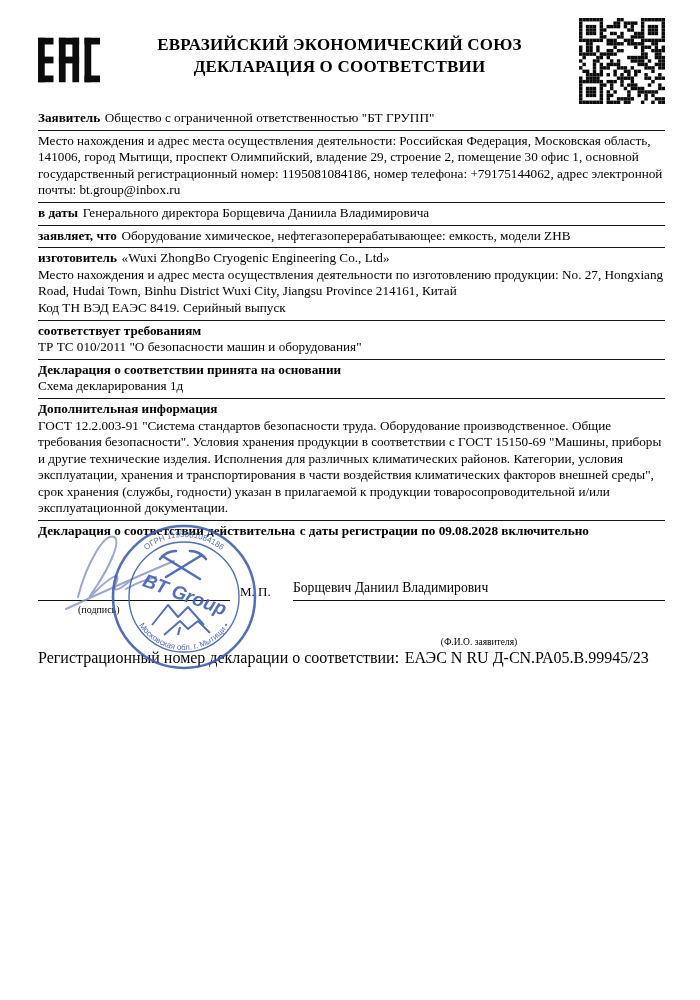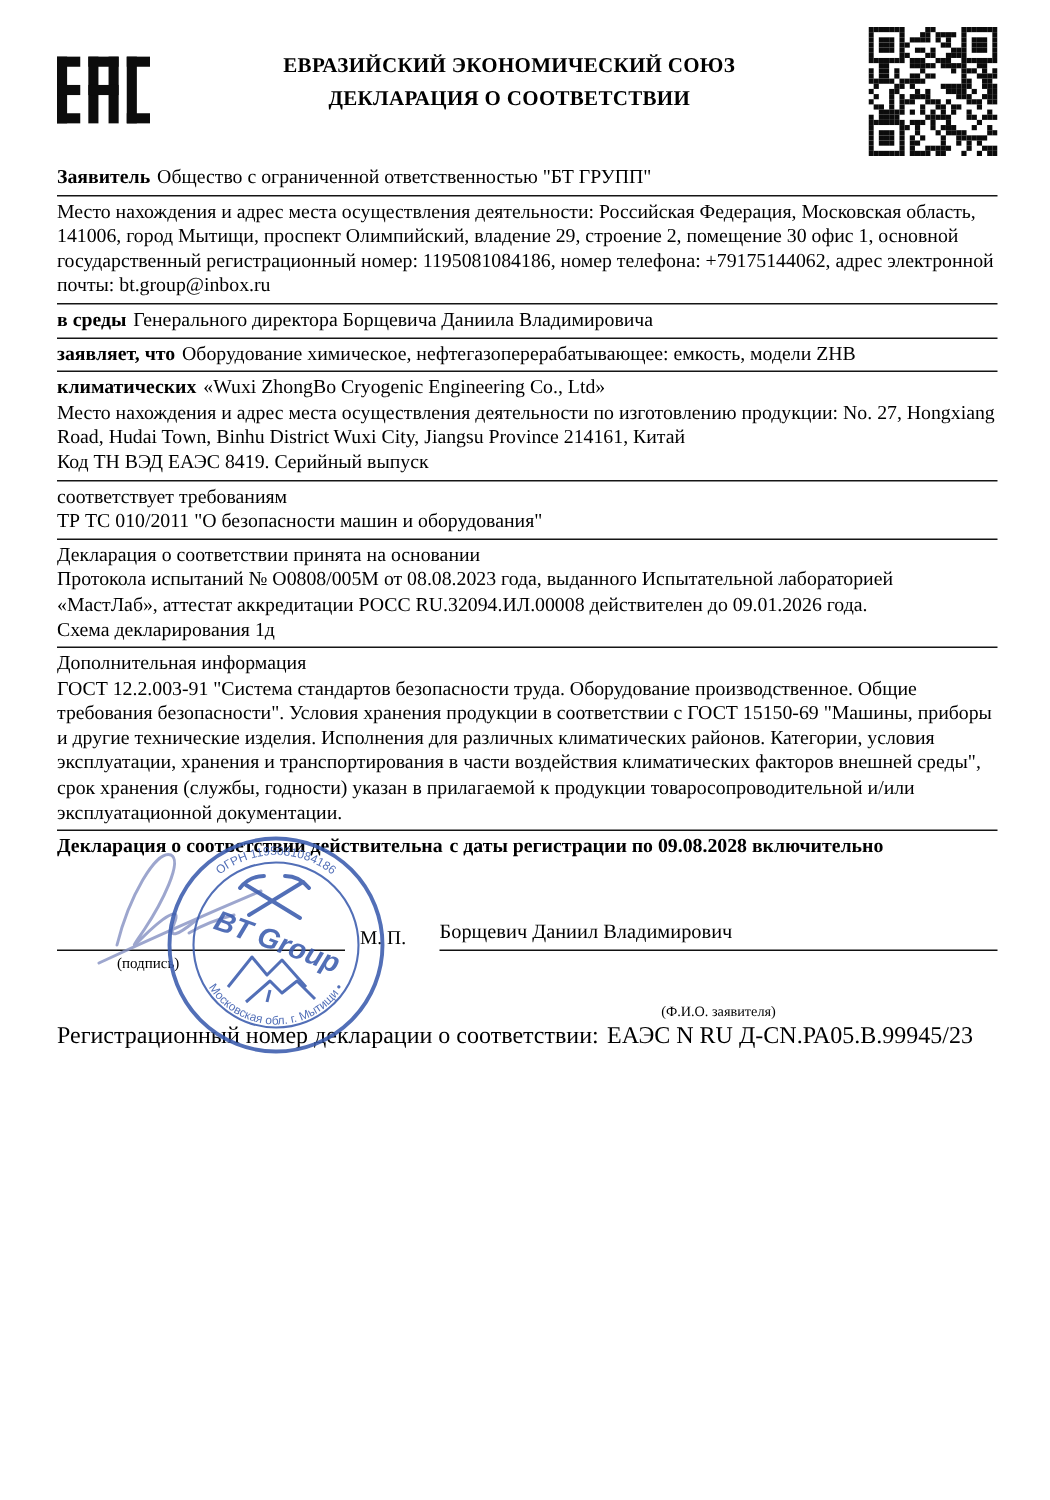--- a/index.html
+++ b/index.html
@@ -9,27 +9,27 @@
     background:#fff;
     box-sizing:border-box;
     padding:18px 35px 0 38px;
     font-family:"Liberation Serif","DejaVu Serif",serif;
     color:#000;
     overflow:hidden;
   }
   
   .doc-header{display:flex;align-items:flex-start;margin-bottom:4px;}
   .eac-mark{width:62px;height:68px;flex:0 0 auto;margin-top:8px;}
-  .titles{flex:1 1 auto;text-align:center;padding-top:16px;font-weight:bold;font-size:14px;line-height:22px;letter-spacing:.2px;}
+  .titles{flex:1 1 auto;text-align:center;padding-top:16px;font-weight:bold;font-size:17px;line-height:22px;letter-spacing:.2px;}
   .qr-box{width:86px;height:86px;flex:0 0 auto;margin-top:0;}
   
   .row{border-bottom:1.6px solid #151515;padding:2px 0 3px;font-size:13.2px;line-height:16.6px;}
   .row.last{border-bottom:none;}
   .lbl{font-weight:bold;margin-right:.35em;}
-  .blk-lbl{font-weight:normal;}
+  .blk-lbl{font-weight:bold;}
   .row p{margin:0;}
   .bold-row{font-weight:bold;font-family:Liberation Serif, serif;}
   
   .sig-area{position:relative;height:86px;font-size:13.2px;}
   .sig-line-left{position:absolute;left:0;top:0;width:192px;height:57px;border-bottom:1.4px solid #111;}
   .sig-caption{position:absolute;left:40px;top:61px;width:115px;text-align:left;font-size:10px;}
   .mp{position:absolute;left:202px;top:41px;width:52px;font-size:13px;}
   .sig-line-right{position:absolute;left:255px;top:0;right:0;height:57px;border-bottom:1.4px solid #111;}
   .declarant-name{position:absolute;left:255px;right:0;top:37px;text-align:left;font-size:13.6px;}
   .name-caption{position:absolute;left:255px;right:0;top:61px;text-align:center;font-size:9.5px;margin-top:33px;}
@@ -409,41 +409,40 @@
 
   <div class="row">
     <span class="lbl">Заявитель</span><span>Общество с ограниченной ответственностью "БТ ГРУПП"</span>
   </div>
 
   <div class="row">
     <p>Место нахождения и адрес места осуществления деятельности: Российская Федерация, Московская область, 141006, город Мытищи, проспект Олимпийский, владение 29, строение 2, помещение 30 офис 1, основной государственный регистрационный номер: 1195081084186, номер телефона: +79175144062, адрес электронной почты: bt.group@inbox.ru</p>
   </div>
 
   <div class="row">
-    <span class="lbl">в среды</span><span>Генерального директора Борщевича Даниила Владимировича</span>
+    <span class="lbl">в даты</span><span>Генерального директора Борщевича Даниила Владимировича</span>
   </div>
 
   <div class="row">
     <span class="lbl">заявляет, что</span><span>Оборудование химическое, нефтегазоперерабатывающее: емкость, модели ZHB</span>
   </div>
 
   <div class="row">
-    <p><span class="lbl">климатических</span><span>«Wuxi ZhongBo Cryogenic Engineering Co., Ltd»</span></p>
+    <p><span class="lbl">изготовитель</span><span>«Wuxi ZhongBo Cryogenic Engineering Co., Ltd»</span></p>
     <p>Место нахождения и адрес места осуществления деятельности по изготовлению продукции: No. 27, Hongxiang Road, Hudai Town, Binhu District Wuxi City, Jiangsu Province 214161, Китай</p>
     <p>Код ТН ВЭД ЕАЭС 8419. Серийный выпуск</p>
   </div>
 
   <div class="row">
     <p class="blk-lbl">соответствует требованиям</p>
     <p>ТР ТС 010/2011 "О безопасности машин и оборудования"</p>
   </div>
 
   <div class="row">
     <p class="blk-lbl">Декларация о соответствии принята на основании</p>
-    <p>Протокола испытаний № О0808/005М от 08.08.2023 года, выданного Испытательной лабораторией «МастЛаб», аттестат аккредитации РОСС RU.32094.ИЛ.00008 действителен до 09.01.2026 года.</p>
     <p>Схема декларирования 1д</p>
   </div>
 
   <div class="row">
     <p class="blk-lbl">Дополнительная информация</p>
     <p>ГОСТ 12.2.003-91 "Система стандартов безопасности труда. Оборудование производственное. Общие требования безопасности". Условия хранения продукции в соответствии с ГОСТ 15150-69 "Машины, приборы и другие технические изделия. Исполнения для различных климатических районов. Категории, условия эксплуатации, хранения и транспортирования в части воздействия климатических факторов внешней среды", срок хранения (службы, годности) указан в прилагаемой к продукции товаросопроводительной и/или эксплуатационной документации.</p>
   </div>
 
   <div class="row last bold-row">
     <span class="lbl">Декларация о соответствии действительна</span><span>с даты регистрации по 09.08.2028 включительно</span>

